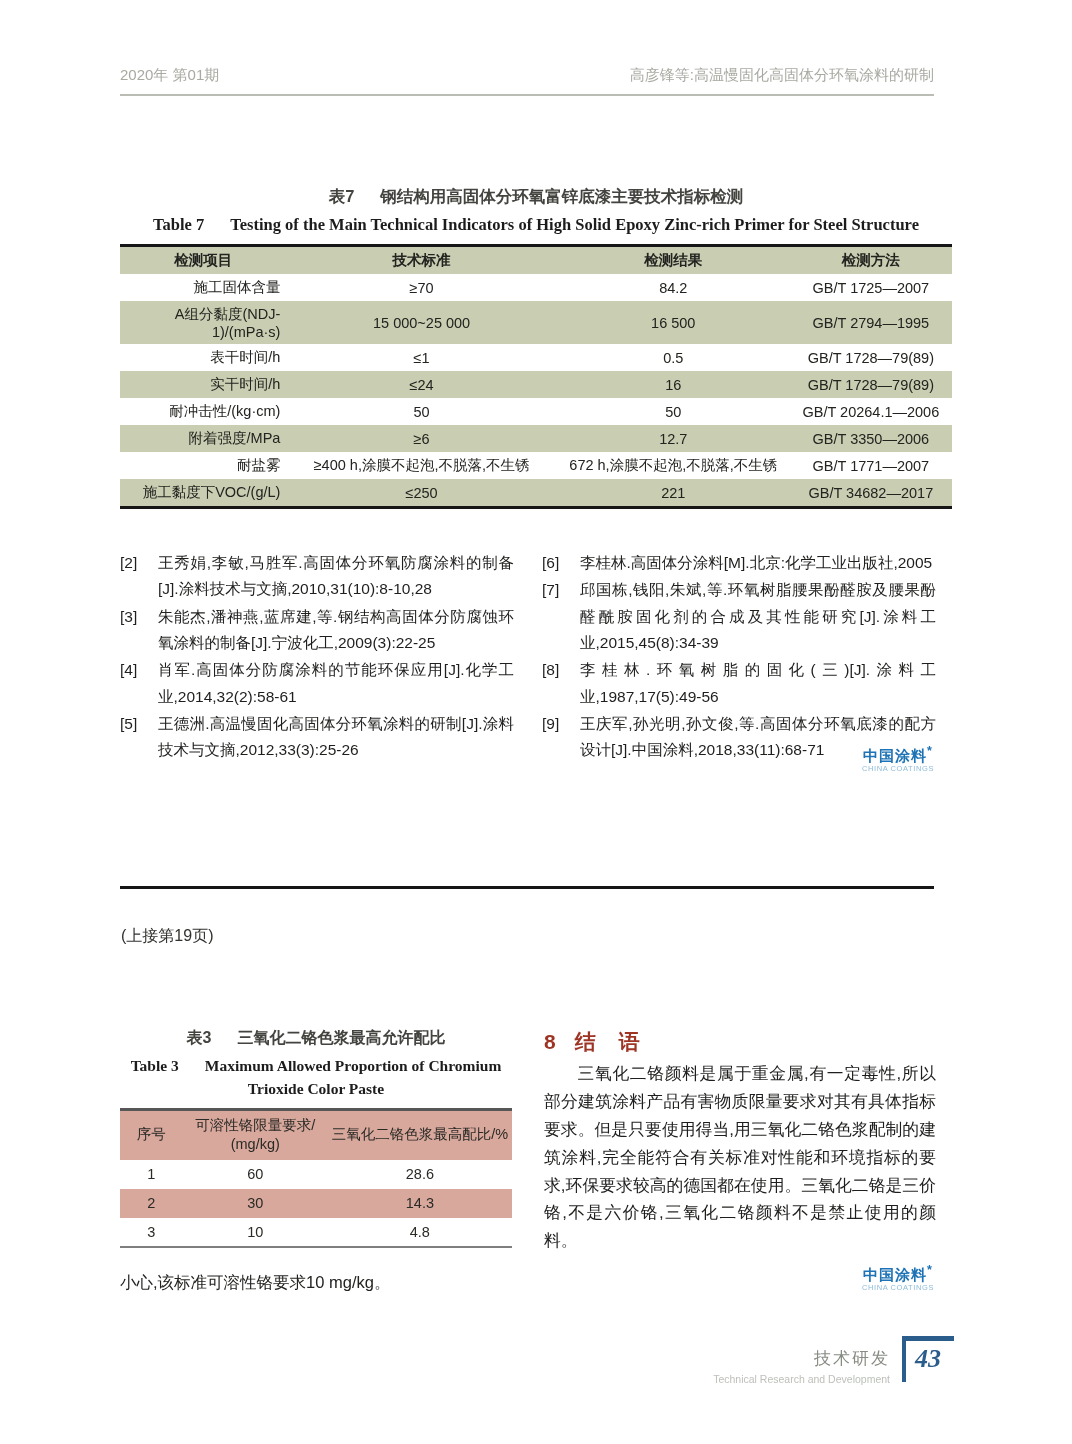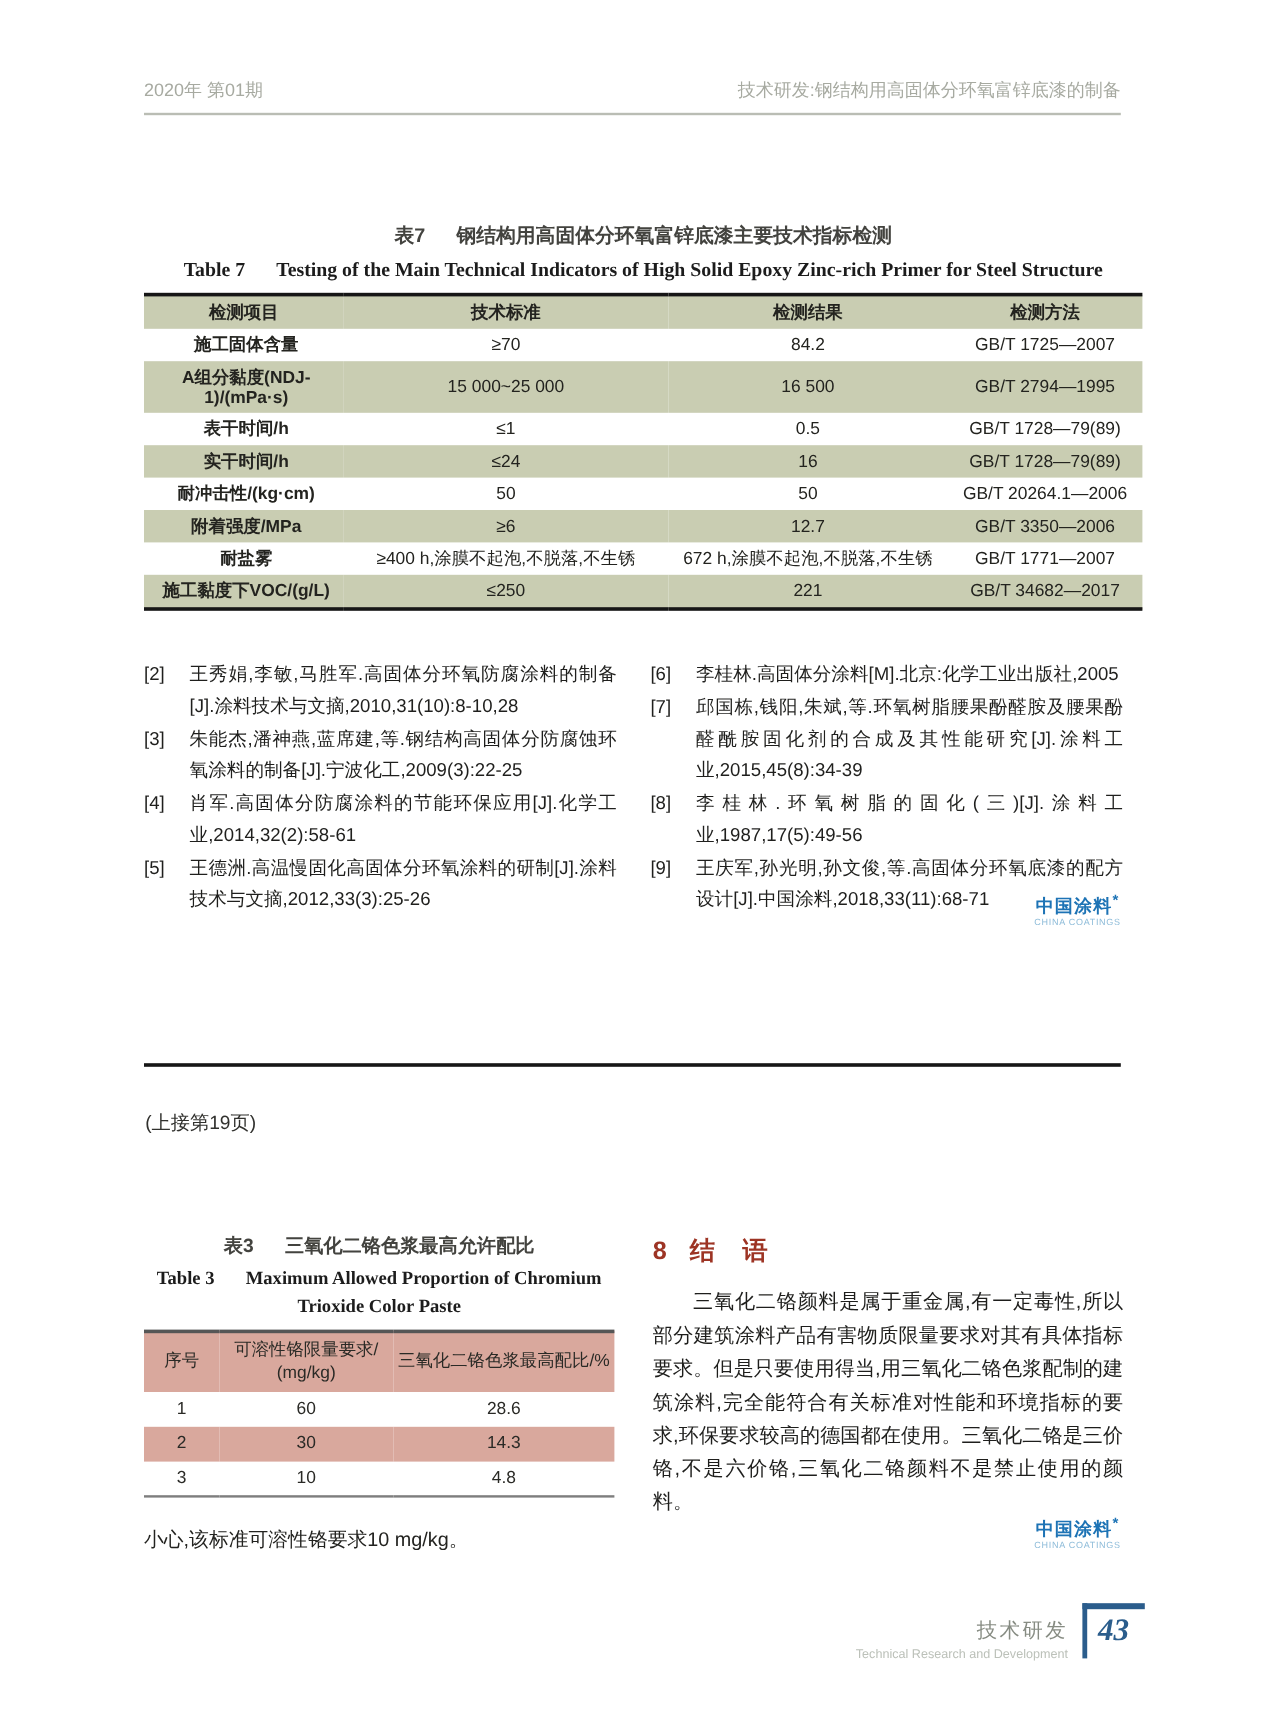--- a/index.html
+++ b/index.html
@@ -15,21 +15,21 @@
   
   .t7 { position: absolute; top: 186px; left: 120px; width: 832px; }
   .caption-zh { text-align: center; font-weight: bold; font-size: 16.5px; color: #43433f; }
   .caption-en { text-align: center; font-weight: bold; font-size: 16.5px; color: #1c1c1c;
     font-family: "Liberation Serif", serif; margin-top: 7px; }
   .cap-label { margin-right: 26px; }
   table { border-collapse: collapse; width: 100%; }
   .t7 table { margin-top: 9px; border-top: 3px solid #161616; border-bottom: 3px solid #161616; font-size: 14.5px; color: #23231f; }
   .t7 th { font-weight: bold; }
   .t7 th, .t7 td { padding: 4px 6px; text-align: center; height: 25px; }
-  .t7 td.item { text-align: center; padding-left: 10px; font-weight: bold; }
+  .t7 td.item { text-align: right; padding-left: 10px; }
   .t7 .shade { background: #c9cdb2; }
 
   
   .refs { position: absolute; top: 550px; left: 120px; right: 120px; display: flex; gap: 28px; }
   .ref-col { flex: 1; position: relative; }
   .ref { display: flex; font-size: 15.5px; line-height: 1.7; color: #1f1f1d; margin-bottom: 1px; }
   .ref-num { width: 38px; flex: none; }
   .ref-text { flex: 1; text-align: justify; }
 
   .logo { text-align: center; line-height: 1; }
@@ -47,41 +47,41 @@
 
   .t3 .caption-zh { font-size: 16px; }
   .t3 .caption-en { font-size: 15.5px; line-height: 1.5; margin-top: 5px; }
   .t3 table { margin-top: 7px; border-top: 3px solid #565656; border-bottom: 2px solid #7e7e7e; font-size: 14.5px; color: #2a2a26; }
   .t3 th { font-weight: normal; padding: 5px 2px; text-align: center; line-height: 1.35; }
   .t3 td { text-align: center; padding: 5px 2px; height: 29px; }
   .t3 .shade { background: #d9a89d; }
   .note { margin-top: 24px; font-size: 16.5px; color: #232320; }
 
   .sec8 { position: relative; }
-  .sec8 h2 { color: #9d3424; font-size: 21px; font-weight: bold; letter-spacing: 1px; margin-bottom: 15px; }
+  .sec8 h2 { color: #9d3424; font-size: 21px; font-weight: bold; letter-spacing: 1px; margin-bottom: 4px; }
   .sec8 .sec-num { margin-right: 18px; }
   .sec8 p { font-size: 16.8px; line-height: 1.66; text-align: justify; text-indent: 2em; color: #1e1e1c; }
   .sec8 .logo { position: absolute; right: 2px; bottom: 2px; }
 
   
   .page-footer { position: absolute; top: 1336px; right: 102px; display: flex; align-items: flex-start; gap: 12px; }
   .footer-text { text-align: right; margin-top: 11px; }
   .footer-zh { font-size: 17px; color: #878c83; letter-spacing: 2px; }
   .footer-en { font-size: 10.5px; color: #bcc1b9; margin-top: 3px; }
   .page-badge { width: 52px; height: 46px; border-top: 5px solid #2b5d8c; border-left: 4px solid #2b5d8c; padding: 3px 0 0 9px; }
   .page-num { font-family: "Liberation Serif", serif; font-style: italic; font-weight: bold; font-size: 26px; color: #2b5d8c; }
 </style>
 </head>
 <body>
 
 <div class="page">
 
   <div class="page-header">
     <span>2020年 第01期</span>
-    <span>技术研发:钢结构用高固体分环氧富锌底漆的制备</span>
+    <span>高彦锋等:高温慢固化高固体分环氧涂料的研制</span>
   </div>
 
   <div class="t7">
     <div class="caption-zh">
       <span class="cap-label">表7</span><span>钢结构用高固体分环氧富锌底漆主要技术指标检测</span>
     </div>
     <div class="caption-en">
       <span class="cap-label">Table 7</span><span>Testing of the Main Technical Indicators of High Solid Epoxy Zinc-rich Primer for Steel Structure</span>
     </div>
     <table>

